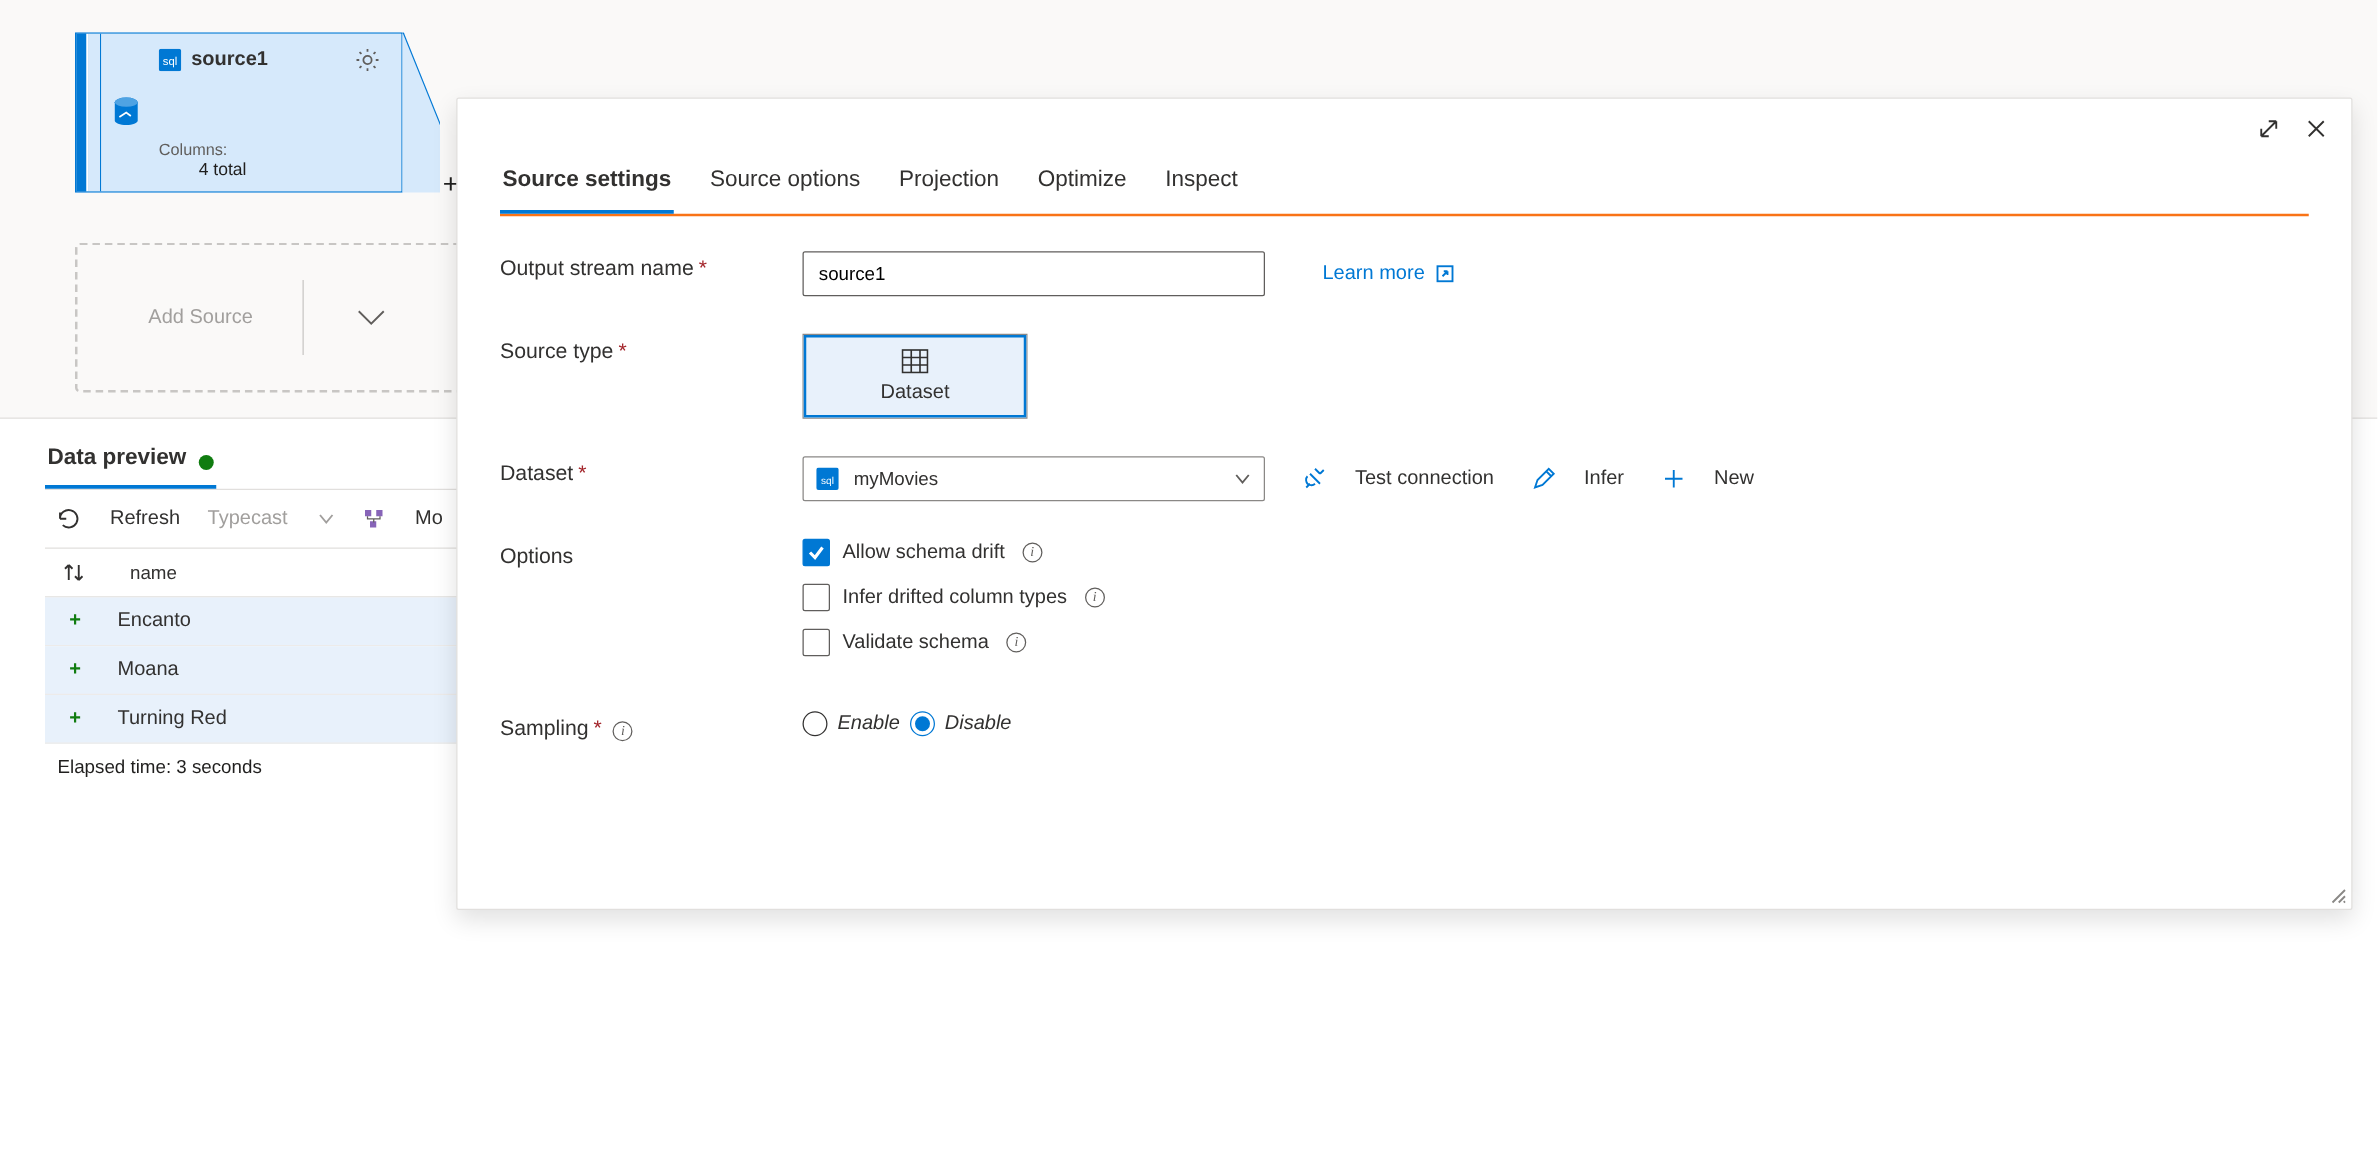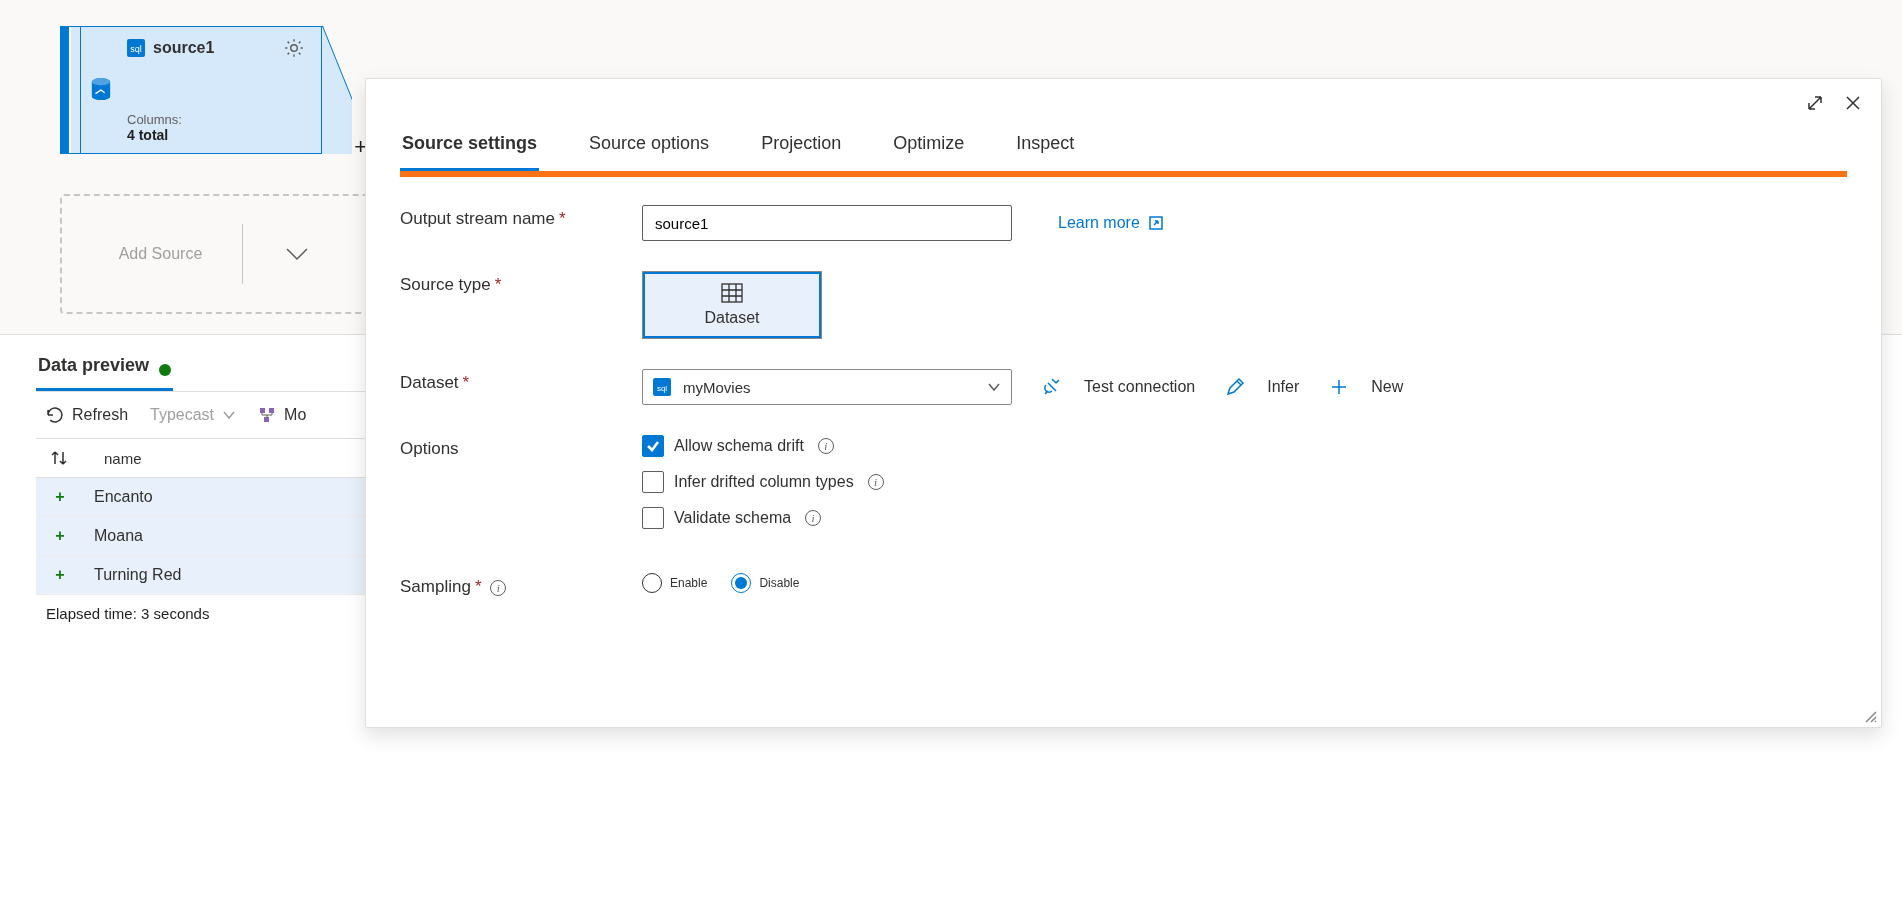--- a/index.html
+++ b/index.html
@@ -58,21 +58,21 @@
       width:18px;height:18px;display:inline-flex;align-items:center;justify-content:center;
       flex-shrink:0;
     }
     .source-title {font-weight:600;font-size:16px;}
     .gear-btn {
       position:absolute; top:10px; right:16px; width:22px;height:22px;
       display:flex;align-items:center;justify-content:center;cursor:pointer;
       color:#605e5c;
     }
     .source-meta {color:#605e5c;font-size:13px;}
-    .source-meta-val {color:#201f1e;font-weight:700;font-size:14px;}
+    .source-meta-val {color:#201f1e;font-weight:400;font-size:14px;margin-left:32px;}
     .arrow-tip {
       position:absolute;right:-30px;top:0;height:100%;width:30px;
       overflow:hidden;
     }
     .arrow-tip::before{
       content:"";position:absolute;left:-64px;top:0;width:64px;height:100%;
       background:#d6e9fb;border:1px solid #0078d4;border-left:none;
       transform:skewX(22deg);transform-origin:top right;
     }
     .plus-add {
@@ -97,21 +97,21 @@
       padding:10px 2px 12px 2px;font-size:18px;font-weight:600;
       border-bottom:3px solid transparent;cursor:pointer;
       display:flex;align-items:flex-end;gap:10px;
     }
     .preview-tab.active{border-bottom-color:#0078d4;}
     .status-dot{width:12px;height:12px;border-radius:50%;background:#107c10;}
     .preview-toolbar {
       display:flex;align-items:center;gap:22px;padding:14px 10px;font-size:16px;
       border-bottom:1px solid #e1dfdd;
     }
-    .tb-item{display:flex;align-items:center;gap:8px;cursor:pointer;}
+    .tb-item{display:flex;align-items:center;gap:24px;cursor:pointer;}
     .tb-muted{color:#a19f9d;}
     .icon-sm{width:18px;height:18px;display:inline-flex;}
     .icon-sm svg{width:100%;height:100%;}
     .tb-chev{width:14px;height:14px;}
     
     .table-header {
       display:flex;align-items:center;gap:16px;padding:10px 14px;border-bottom:1px solid #e1dfdd;
       font-size:15px;
     }
     .sort-icon{width:18px;height:18px;}
@@ -130,21 +130,21 @@
       position:absolute;top:78px;left:365px;right:20px;
       background:#fff;border:1px solid #e1dfdd;border-radius:2px;
       box-shadow:0 8px 20px rgba(0,0,0,0.12);
       padding: 24px 34px 36px 34px;
       min-height:650px;
     }
     .flyout-controls{position:absolute;top:14px;right:18px;display:flex;gap:18px;}
     .flyout-controls .ctl{width:20px;height:20px;cursor:pointer;display:flex;align-items:center;justify-content:center;}
     .flyout-controls svg{width:18px;height:18px;stroke:#323130;stroke-width:1.5;fill:none;}
     .flyout-tabs{
-      display:flex;gap:48px;border-bottom:6px solid #f97316;margin-top:26px;
+      display:flex;gap:27px;border-bottom:2px solid #f97316;margin-top:26px;
     }
     .ftab{
       padding: 4px 2px 14px 2px;font-size:18px;cursor:pointer;
       border-bottom:3px solid transparent;color:#323130;
     }
     .ftab.active{font-weight:600;border-bottom-color:#0078d4;}
     
     .form-grid{margin-top:28px;}
     .form-row{display:flex;align-items:flex-start;margin-bottom:30px;}
     .form-label{width:242px;font-size:17px;color:#323130;padding-top:4px;}
@@ -181,21 +181,21 @@
       width:22px;height:22px;border:1px solid #605e5c;border-radius:2px;display:flex;align-items:center;justify-content:center;cursor:pointer;
     }
     .chk.checked{background:#0078d4;border-color:#0078d4;}
     .chk.checked svg{stroke:#fff;stroke-width:2.5;fill:none;}
     .chk svg{width:14px;height:14px;}
     .info-badge{
       width:16px;height:16px;border:1px solid #605e5c;border-radius:50%;display:inline-flex;align-items:center;justify-content:center;
       font-size:11px;color:#605e5c;margin-left:4px;cursor:help;font-style:italic;font-family:serif;
     }
     
-    .radio-row{display:flex;align-items:center;gap:24px;font-size:12px;}
+    .radio-row{display:flex;align-items:center;gap:8px;font-size:16px;font-style:italic;}
     .radio-item{display:flex;align-items:center;gap:8px;cursor:pointer;}
     .radio-circle{
       width:20px;height:20px;border:1px solid #323130;border-radius:50%;display:flex;align-items:center;justify-content:center;
     }
     .radio-circle.selected{border-color:#0078d4;}
     .radio-circle.selected::after{content:"";width:12px;height:12px;background:#0078d4;border-radius:50%;}
     
     .resize-grip{
       position:absolute;bottom:4px;right:4px;width:16px;height:16px;
     }

